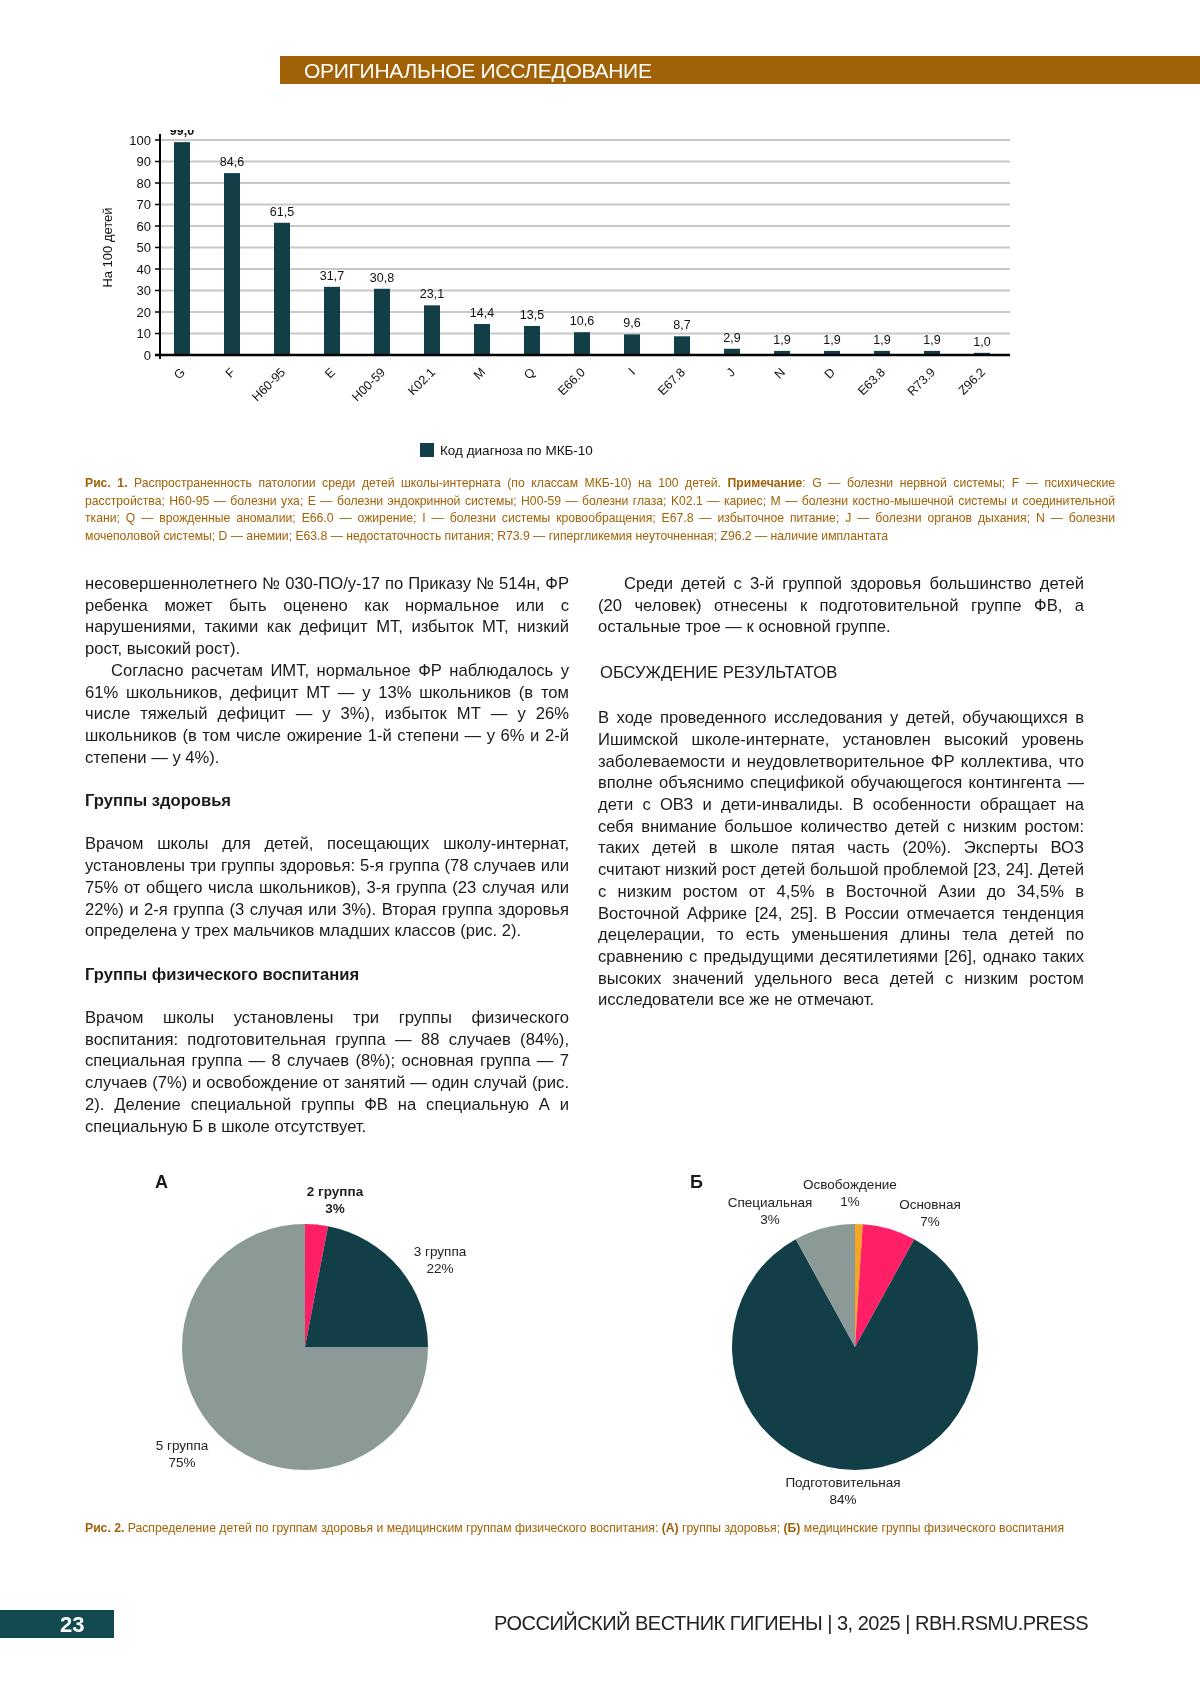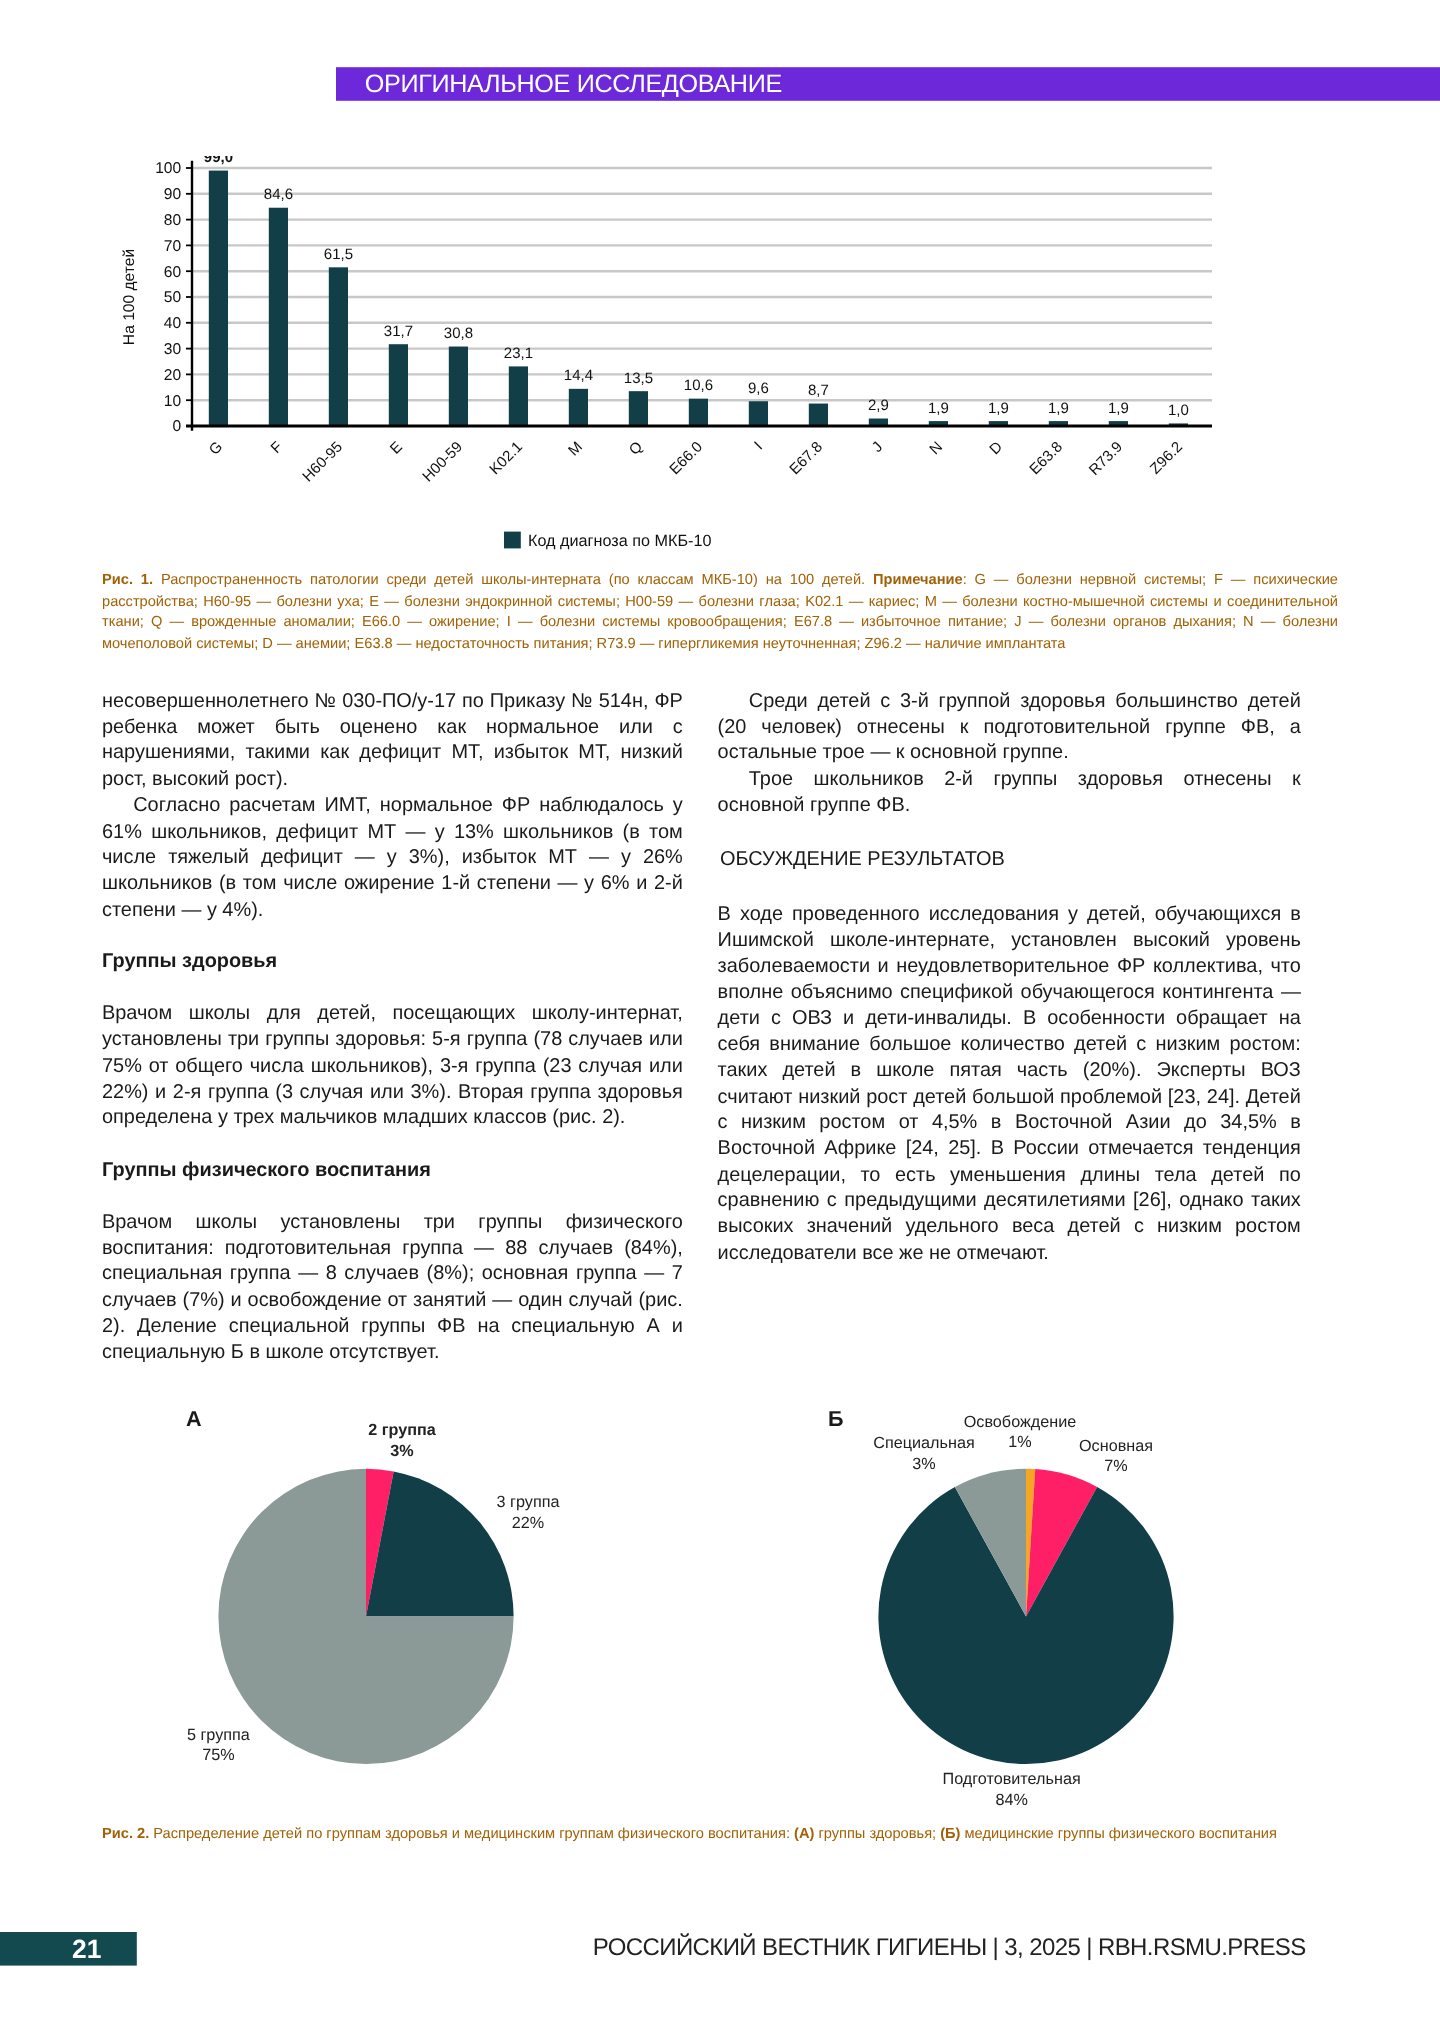--- a/index.html
+++ b/index.html
@@ -1,17 +1,17 @@
 <!DOCTYPE html>
 <html><head>
 <meta charset="utf-8">
 <style>
   html, body { margin:0; padding:0; background:#fff; }
   body { width:1200px; height:1697px; position:relative; font-family:"Liberation Sans", sans-serif; color:#1a1a1a; overflow:hidden; }
-  .banner { position:absolute; left:280px; top:56px; width:920px; height:28px; background:#6d28d9; }
+  .banner { position:absolute; left:280px; top:56px; width:920px; height:28px; background:#a16207; }
   .banner span { position:absolute; left:24px; top:3px; color:#fff; font-size:21px; letter-spacing:-0.3px; }
   #barchart { position:absolute; left:90px; top:130px; width:960px; height:340px; }
   .caption { position:absolute; font-size:12.2px; line-height:17.5px; text-align:justify; color:#a16207; }
   .caption b { font-weight:bold; }
   .col { position:absolute; font-size:16.6px; line-height:21.7px; text-align:justify; color:#1a1a1a; }
   .col p { margin:0; }
   .col p.ind { text-indent:26px; }
   .col h3 { margin:0; font-size:16.6px; font-weight:bold; line-height:21.7px; }
   .col h4 { margin:2px; font-size:16.6px; font-weight:normal; line-height:21.7px; }
   .gap { height:21.7px; }
@@ -132,21 +132,20 @@
   <div class="gap"></div>
   <p>Врачом школы для детей, посещающих школу-интернат, установлены три группы здоровья: 5-я группа (78 случаев или 75% от общего числа школьников), 3-я группа (23 случая или 22%) и 2-я группа (3 случая или 3%). Вторая группа здоровья определена у трех мальчиков младших классов (рис. 2).</p>
   <div class="gap"></div>
   <h3>Группы физического воспитания</h3>
   <div class="gap"></div>
   <p>Врачом школы установлены три группы физического воспитания: подготовительная группа — 88 случаев (84%), специальная группа — 8 случаев (8%); основная группа — 7 случаев (7%) и освобождение от занятий — один случай (рис. 2). Деление специальной группы ФВ на специальную А и специальную Б в школе отсутствует.</p>
 </div>
 
 <div class="col" style="left:598px; top:573px; width:486px;">
   <p class="ind">Среди детей с 3-й группой здоровья большинство детей (20 человек) отнесены к подготовительной группе ФВ, а остальные трое — к основной группе.</p>
-  <p class="ind">Трое школьников 2-й группы здоровья отнесены к основной группе ФВ.</p>
   <div class="gap"></div>
   <h4>ОБСУЖДЕНИЕ РЕЗУЛЬТАТОВ</h4>
   <div class="gap"></div>
   <p>В ходе проведенного исследования у детей, обучающихся в Ишимской школе-интернате, установлен высокий уровень заболеваемости и неудовлетворительное ФР коллектива, что вполне объяснимо спецификой обучающегося контингента — дети с ОВЗ и дети-инвалиды. В особенности обращает на себя внимание большое количество детей с низким ростом: таких детей в школе пятая часть (20%). Эксперты ВОЗ считают низкий рост детей большой проблемой [23, 24]. Детей с низким ростом от 4,5% в Восточной Азии до 34,5% в Восточной Африке [24, 25]. В России отмечается тенденция децелерации, то есть уменьшения длины тела детей по сравнению с предыдущими десятилетиями [26], однако таких высоких значений удельного веса детей с низким ростом исследователи все же не отмечают.</p>
 </div>
 
 <div class="pie-letter" style="left:155px; top:1172px;">А</div>
 <svg id="pieA" class="pie" style="left:180px; top:1222px;" width="250" height="250" viewBox="0 0 250 250">
     <path d="M125,125 L125,2 A123,123 0 0 1 148.04790169404413,4.178668160371288 Z" fill="#ff1f66"></path>
     <path d="M125,125 L148.04790169404413,4.178668160371288 A123,123 0 0 1 248,124.99999999999999 Z" fill="#123e48"></path>
@@ -187,15 +186,15 @@
 <div class="pie-label" style="left:720px; top:1194px; width:100px;">
     <div>Специальная</div>
     <div>3%</div>
   </div>
 
 <div class="caption" style="left:85px; top:1520px; width:1030px;">
   <b>Рис. 2.</b><span> Распределение детей по группам здоровья и медицинским группам физического воспитания: </span><b>(А)</b><span> группы здоровья; </span><b>(Б)</b><span> медицинские группы физического воспитания</span>
 </div>
 
 <div class="footer-num">
-    <span>21</span>
+    <span>23</span>
   </div>
 <div class="footer-journal">РОССИЙСКИЙ ВЕСТНИК ГИГИЕНЫ | 3, 2025 | RBH.RSMU.PRESS</div>
 
 </body></html>

